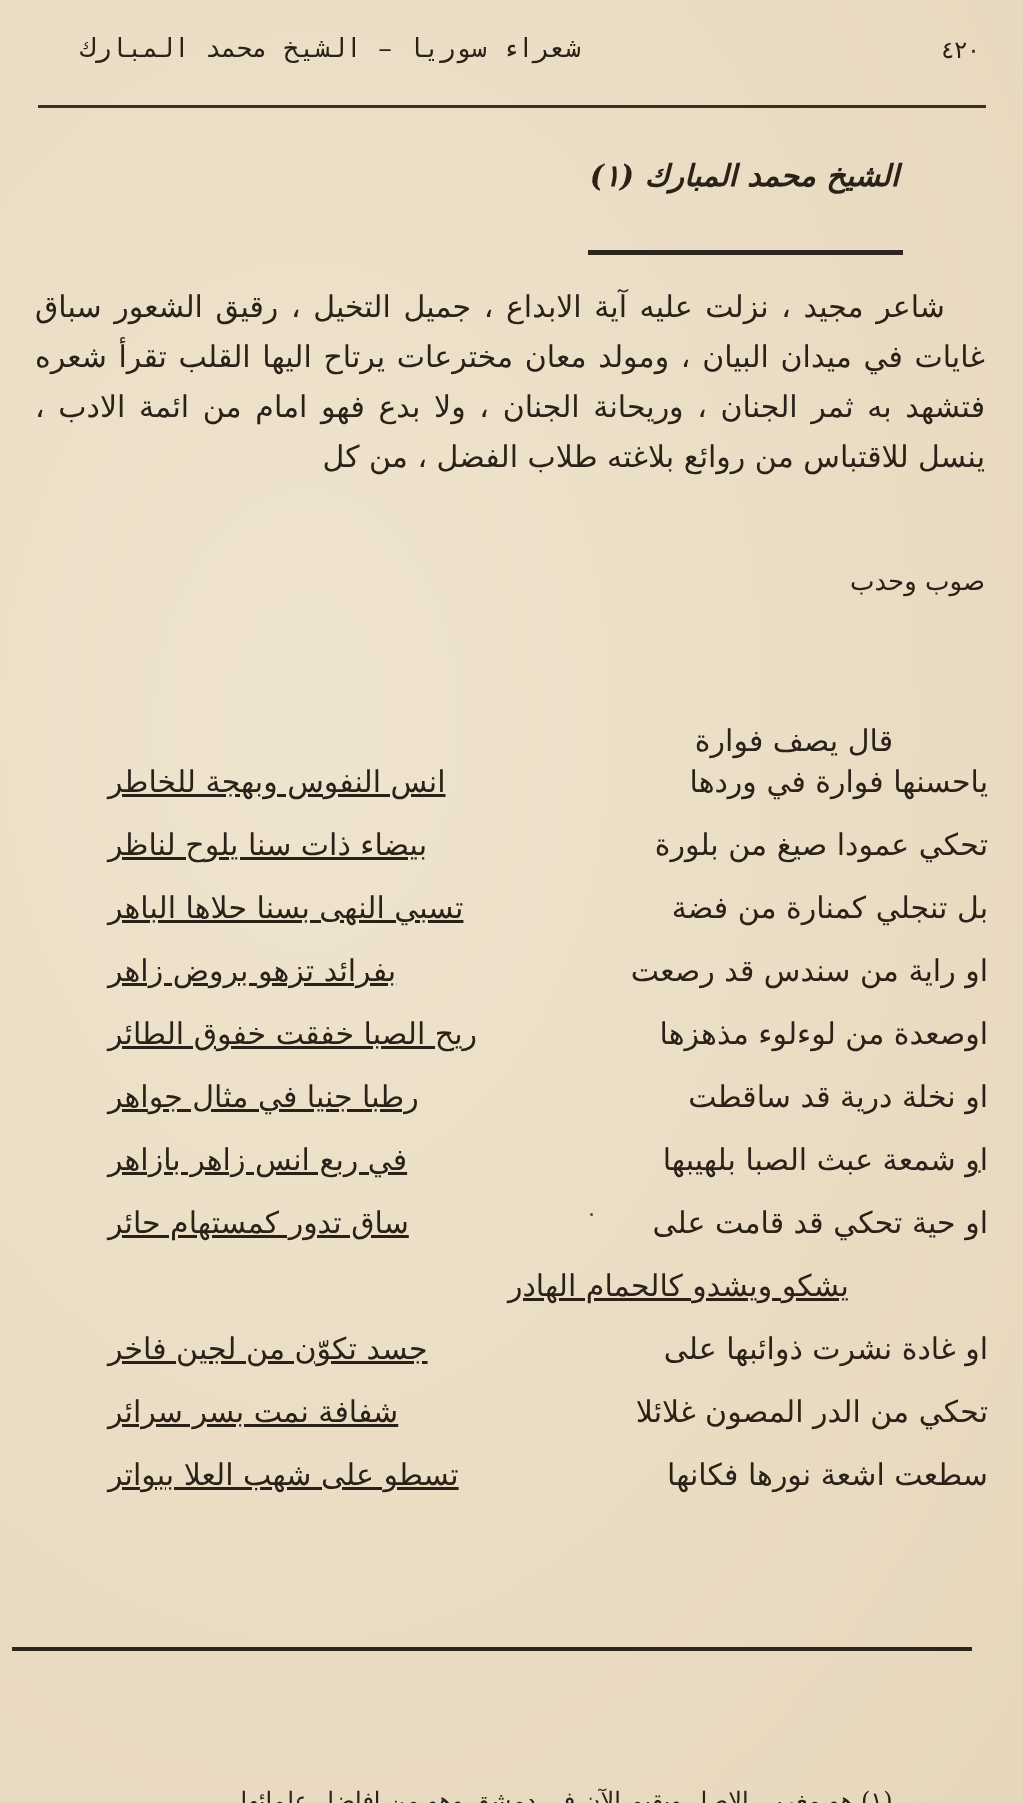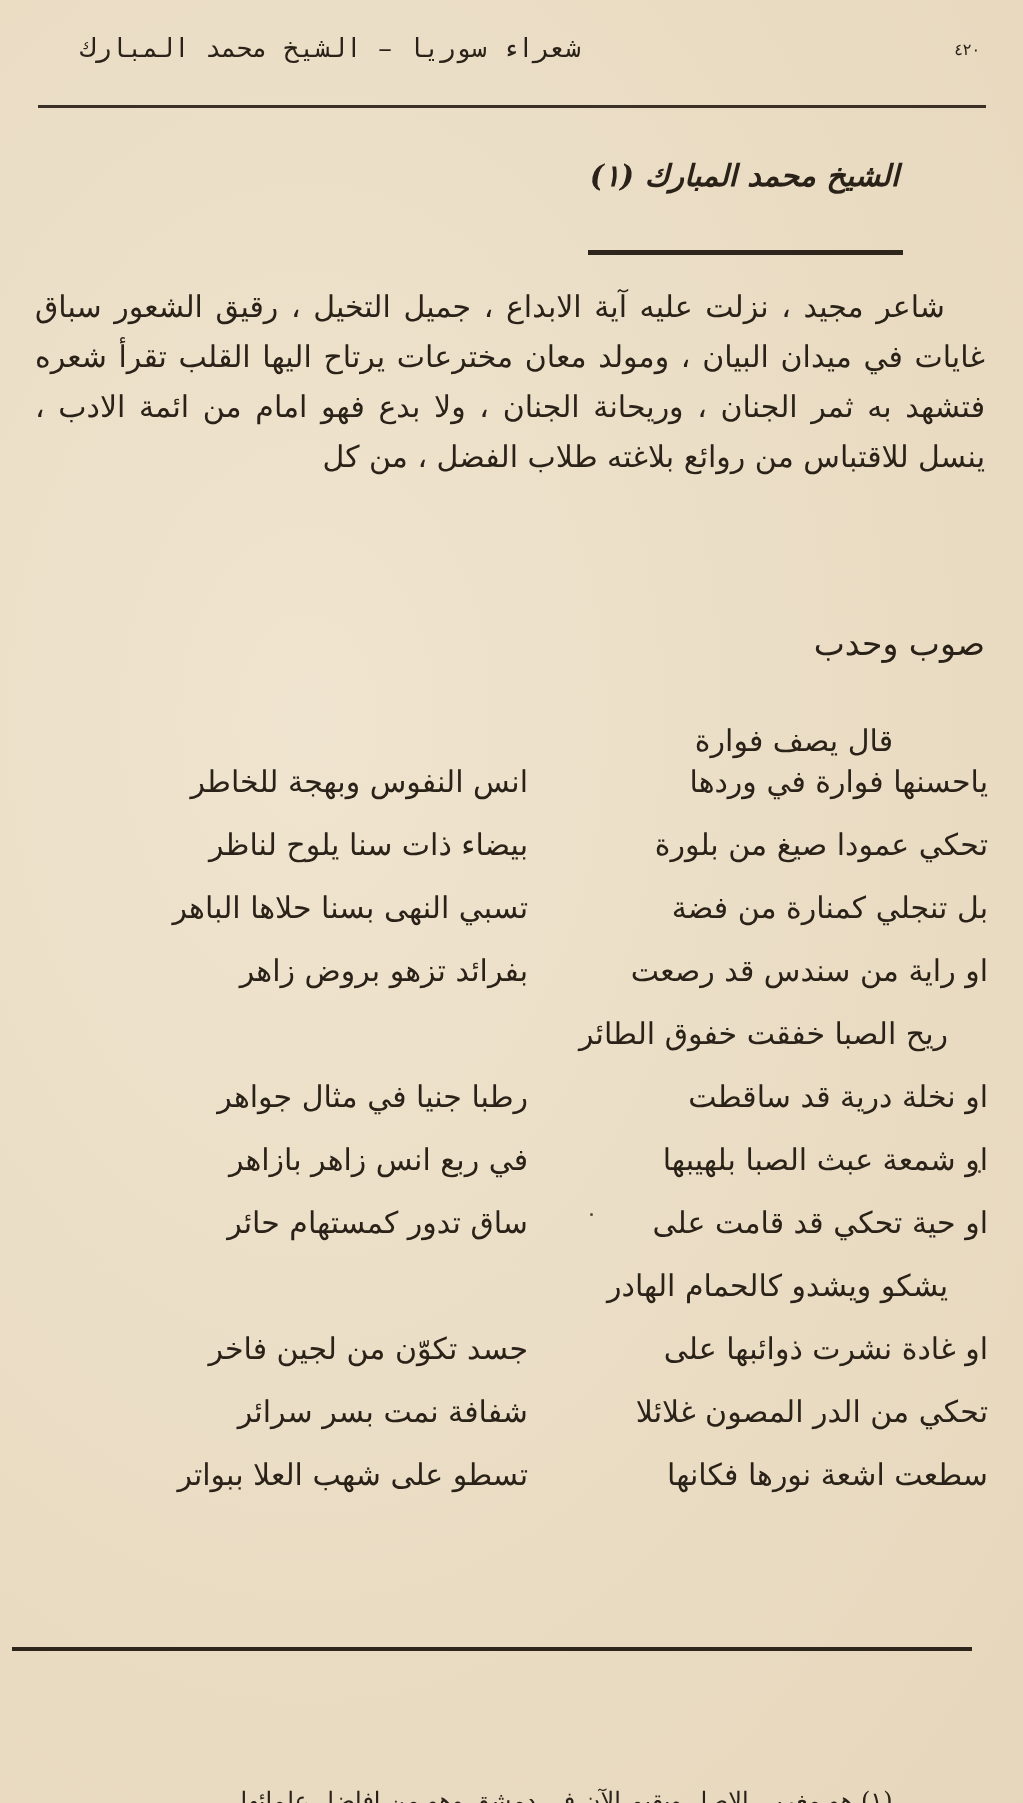--- a/index.html
+++ b/index.html
@@ -37,21 +37,21 @@
       font-size: 26px;
       line-height: 40px;
       direction: rtl;
       padding-left: 40px;
       font-family: Liberation Mono, monospace;
     }
     .page-number {
       position: absolute;
       right: 0;
       top: 0;
-      font-size: 16px;
+      font-size: 24px;
       line-height: 40px;
       direction: rtl;
     }
     .rule-top {
       position: absolute;
       left: 38px;
       top: 105px;
       width: 948px;
       height: 3px;
       background: #3a3026;
@@ -85,22 +85,22 @@
       direction: rtl;
       text-align: justify;
     }
     .intro p {
       margin: 0;
       text-indent: 40px;
     }
     .intro-tail {
       position: absolute;
       right: 38px;
-      top: 619px;
-      font-size: 33px;
+      top: 556px;
+      font-size: 26px;
       line-height: 50px;
       direction: rtl;
     }
     .poem-intro {
       position: absolute;
       right: 130px;
       top: 716px;
       font-size: 30px;
       line-height: 50px;
       direction: rtl;
@@ -121,24 +121,25 @@
     }
     .hemistich-right {
       width: 440px;
       text-align: right;
       padding-right: 0;
       white-space: nowrap;
       direction: rtl;
     }
     .hemistich-left {
       width: 440px;
-      text-align: right;
+      text-align: left;
       white-space: nowrap;
       direction: rtl;
       padding-right: 40px;
+      text-decoration: underline;
     }
     .rule-bottom {
       position: absolute;
       left: 12px;
       top: 1647px;
       width: 960px;
       height: 4px;
       background: #2e261c;
     }
     .footnote {
@@ -192,20 +193,21 @@
     </div>
     <div class="verse">
       <span class="hemistich-right">بل تنجلي كمنارة من فضة</span>
       <span class="hemistich-left">تسبي النهى بسنا حلاها الباهر</span>
     </div>
     <div class="verse">
       <span class="hemistich-right">او راية من سندس قد رصعت</span>
       <span class="hemistich-left">بفرائد تزهو بروض زاهر</span>
     </div>
     <div class="verse">
+      <span class="hemistich-right">اوصعدة من لوءلوء مذهزها</span>
       <span class="hemistich-left">ريح الصبا خفقت خفوق الطائر</span>
     </div>
     <div class="verse">
       <span class="hemistich-right">او نخلة درية قد ساقطت</span>
       <span class="hemistich-left">رطبا جنيا في مثال جواهر</span>
     </div>
     <div class="verse">
       <span class="hemistich-right">او شمعة عبث الصبا بلهيبها</span>
       <span class="hemistich-left">في ربع انس زاهر بازاهر</span>
     </div>

